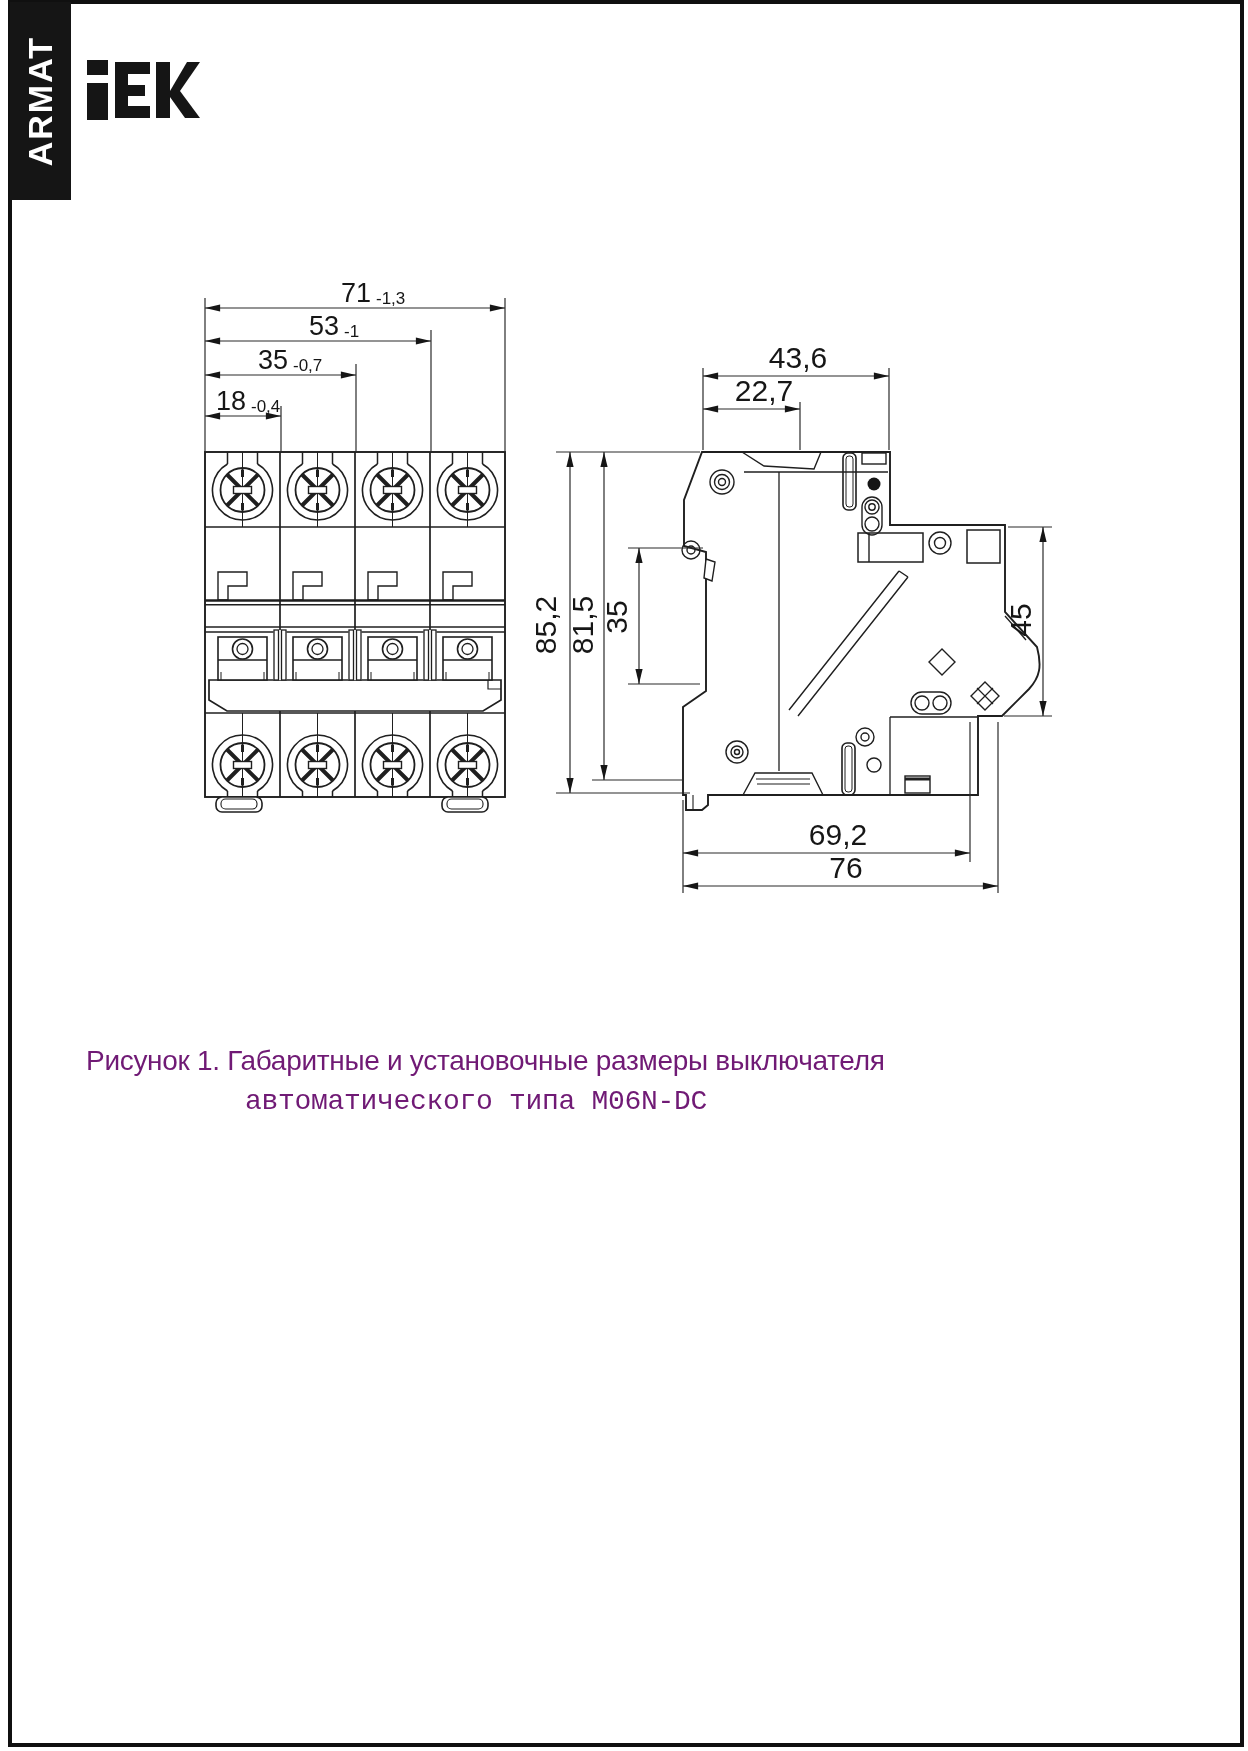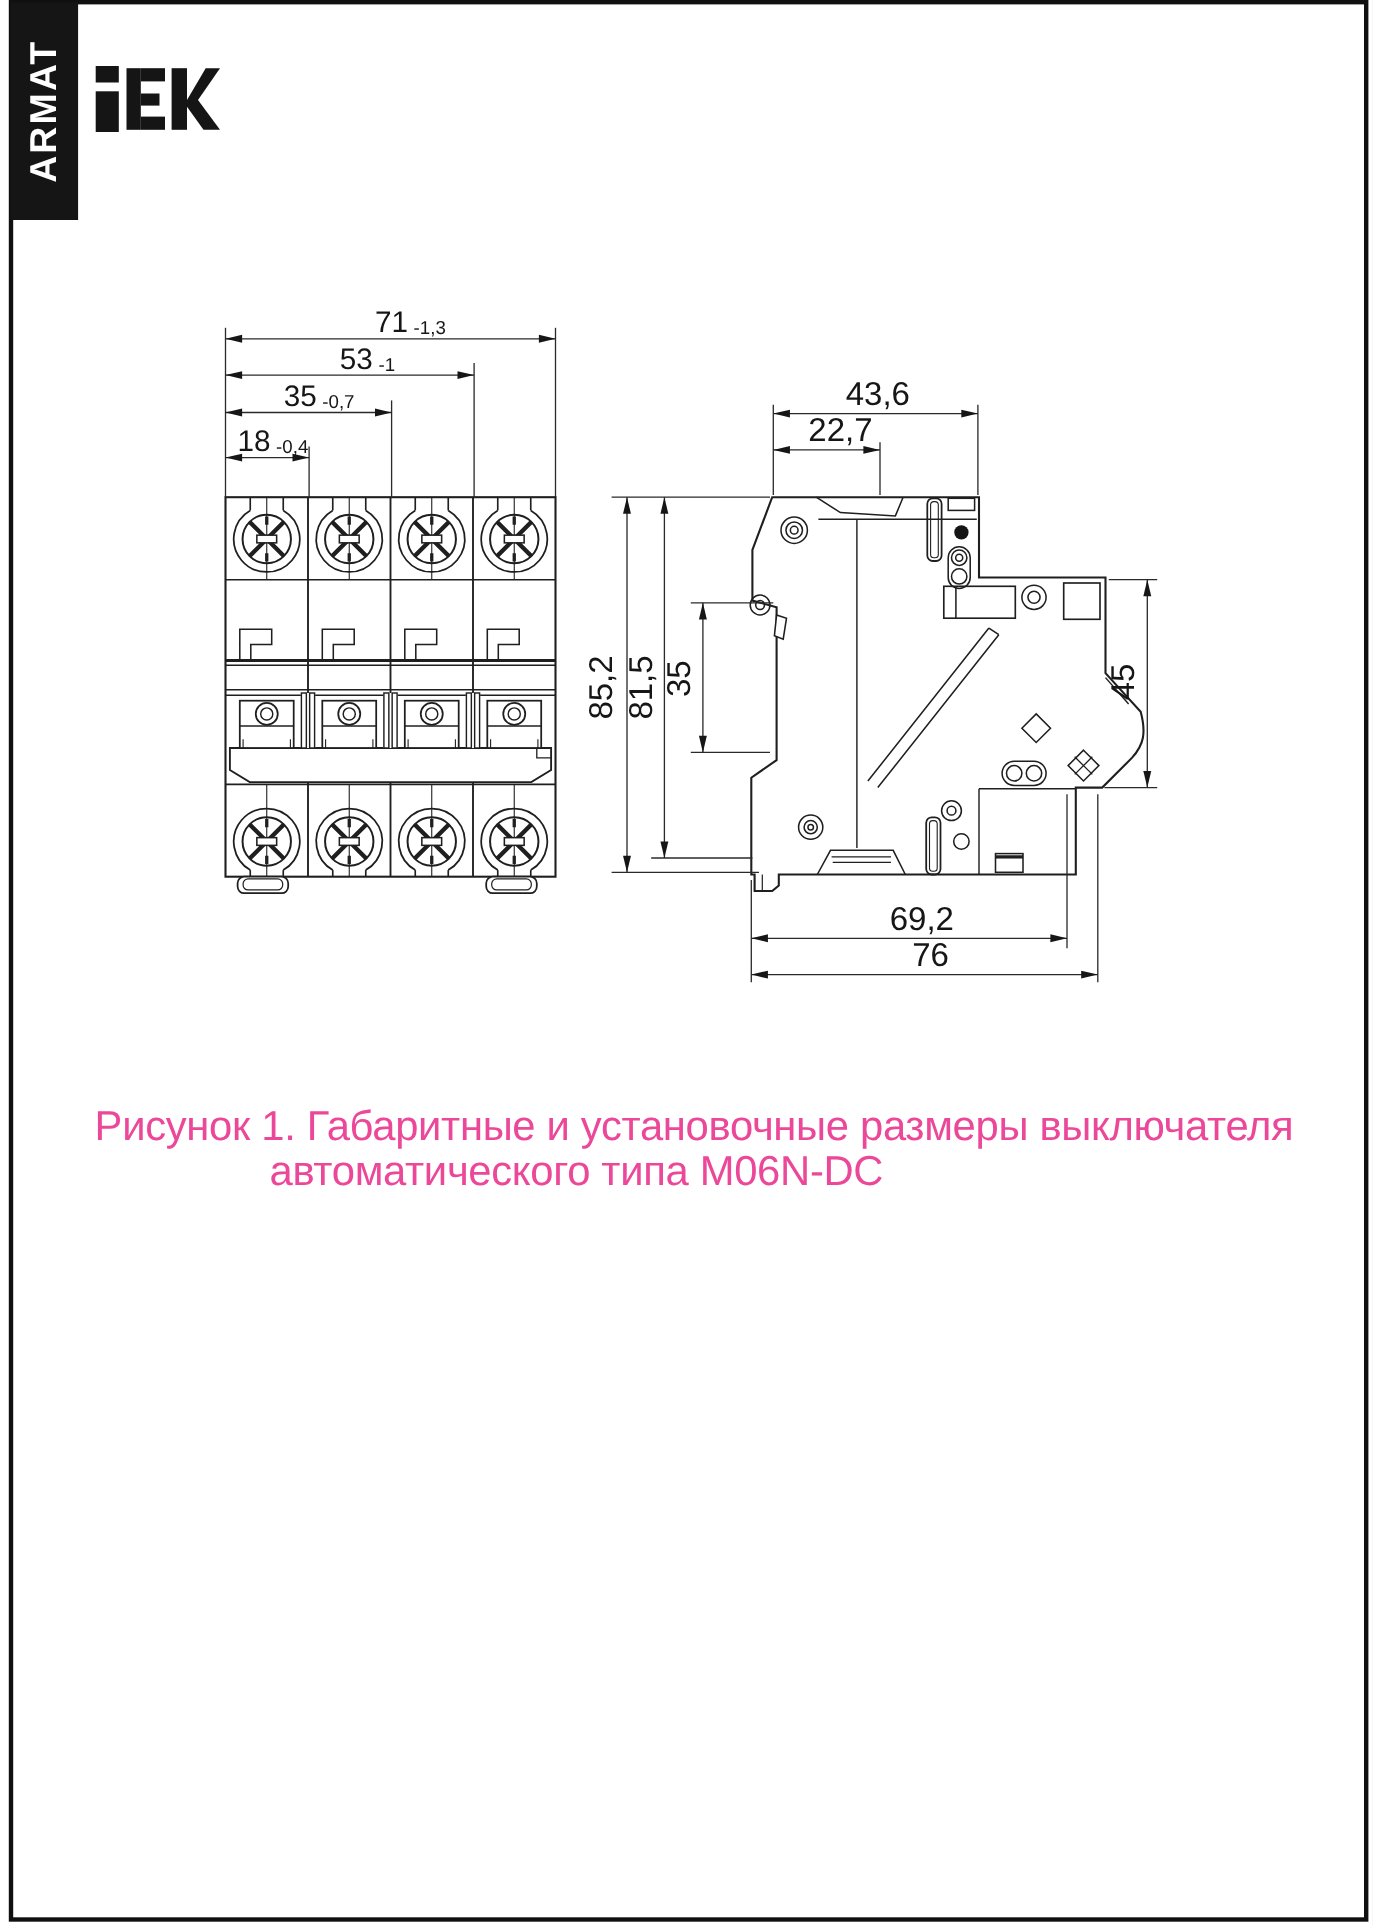--- a/index.html
+++ b/index.html
@@ -5,23 +5,23 @@
   html,body{margin:0;padding:0;background:#e8e8e8;}
   .page{position:relative;width:1248px;height:1751px;background:#ffffff;overflow:hidden;
         font-family:"Liberation Sans", sans-serif;}
   .frame{position:absolute;left:8px;top:0px;width:1236px;height:1747px;
          border:4px solid #101010;box-sizing:border-box;pointer-events:none;}
   .armat{position:absolute;left:10px;top:2px;width:61px;height:198px;background:#151515;
          display:flex;align-items:center;justify-content:center;}
   .armat span{writing-mode:vertical-rl;transform:rotate(180deg);color:#ffffff;
         font-size:34px;font-weight:700;letter-spacing:2px;}
   .logo{position:absolute;left:84px;top:54px;}
-  .caption{position:absolute;left:86px;top:1004px;color:#ec4899;font-size:38px;
+  .caption{position:absolute;left:86px;top:1040px;color:#701a75;font-size:28px;
         line-height:41px;letter-spacing:-0.3px;white-space:nowrap;}
-  .caption .l2{margin-left:159px;}
+  .caption .l2{margin-left:159px;font-family:Liberation Mono, monospace;}
   svg text{fill:#161616;}
   .dimnum{font-size:27px;}
   .dimnum-side{font-size:30px;}
   .dimtol{font-size:17px;}
 </style>
 </head>
 <body>
 
 <div class="page">
   <div class="frame"></div>

